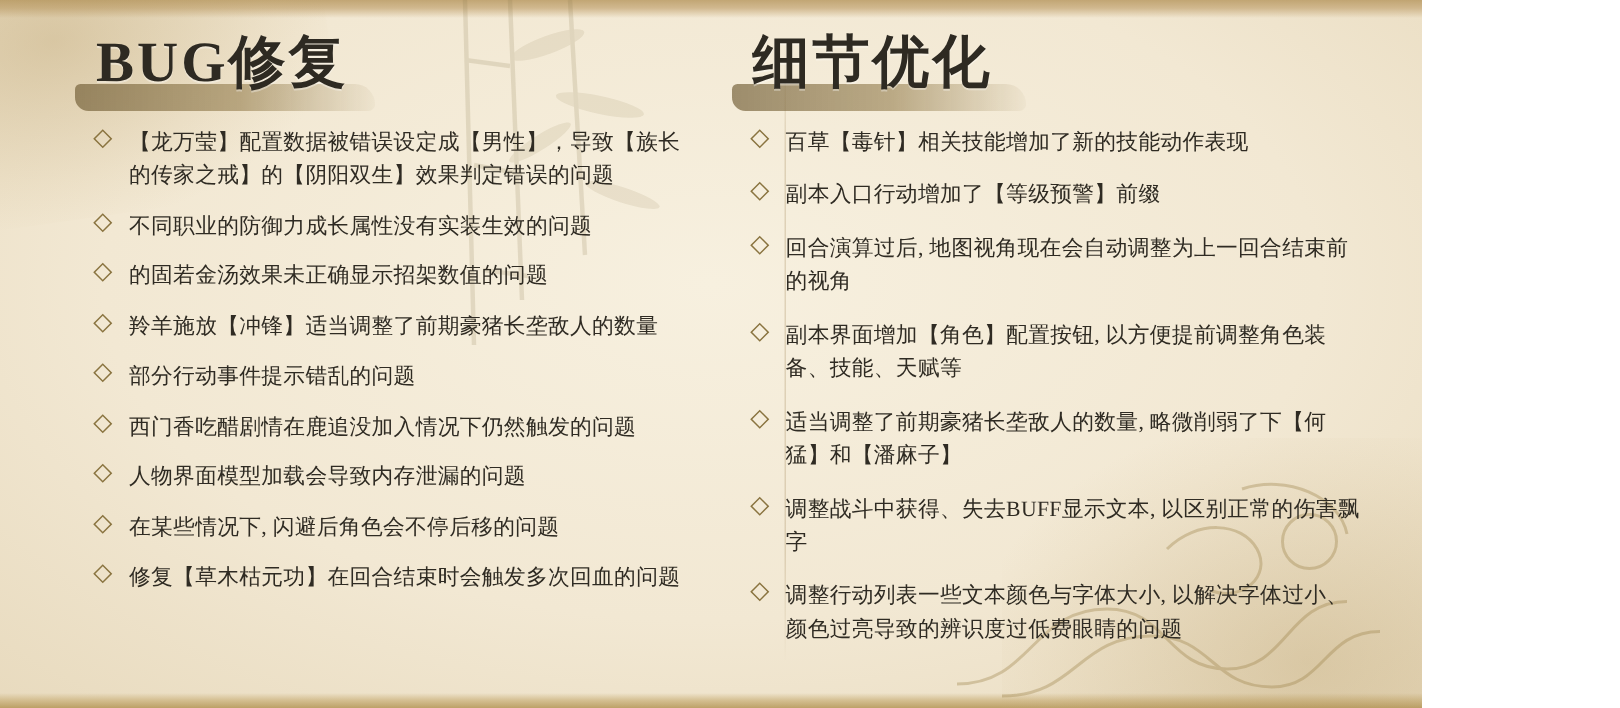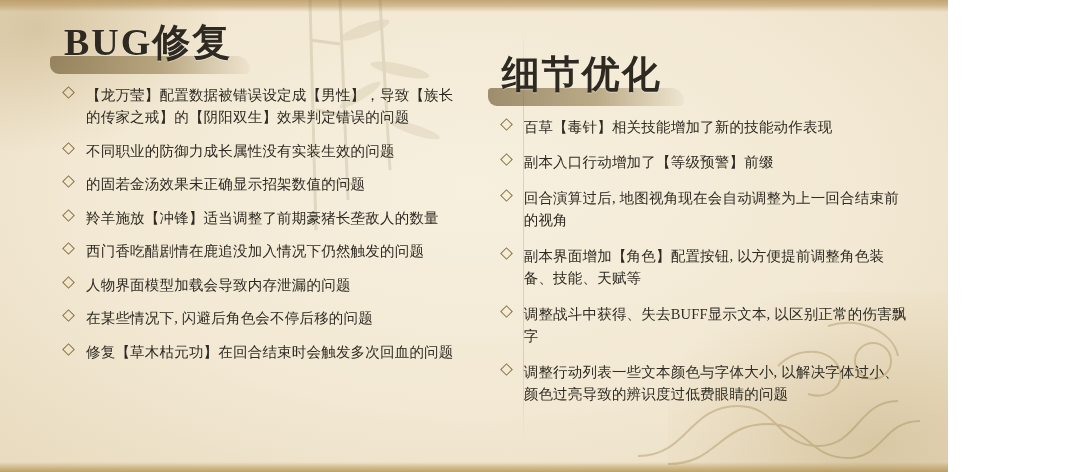--- a/index.html
+++ b/index.html
@@ -85,21 +85,20 @@
   }
   .col-left {
     width: 520px;
     padding-left: 46px;
     padding-right: 10px;
   }
   .col-right {
     width: 540px;
     padding-left: 36px;
     padding-right: 18px;
-    margin-top: 32px;
   }
   .heading-wrap {
     position: relative;
     display: inline-block;
     margin-bottom: 20px;
   }
   .heading-brush {
     position: absolute;
     left: -14px;
     top: 34px;
@@ -197,37 +196,39 @@
     <div class="col col-left">
       <div class="heading-wrap">
         <div class="heading-brush"></div>
         <div class="heading">BUG修复</div>
       </div>
       <ul class="items">
         <li><span class="bullet"></span><span>【龙万莹】配置数据被错误设定成【男性】，导致【族长的传家之戒】的【阴阳双生】效果判定错误的问题</span></li>
         <li><span class="bullet"></span><span>不同职业的防御力成长属性没有实装生效的问题</span></li>
         <li><span class="bullet"></span><span>的固若金汤效果未正确显示招架数值的问题</span></li>
         <li><span class="bullet"></span><span>羚羊施放【冲锋】适当调整了前期豪猪长垄敌人的数量</span></li>
+        <li><span class="bullet"></span><span>部分行动事件提示错乱的问题</span></li>
         <li><span class="bullet"></span><span>西门香吃醋剧情在鹿追没加入情况下仍然触发的问题</span></li>
         <li><span class="bullet"></span><span>人物界面模型加载会导致内存泄漏的问题</span></li>
         <li><span class="bullet"></span><span>在某些情况下, 闪避后角色会不停后移的问题</span></li>
         <li><span class="bullet"></span><span>修复【草木枯元功】在回合结束时会触发多次回血的问题</span></li>
 
       </ul>
     </div>
 
     <div class="col col-right">
       <div class="heading-wrap">
         <div class="heading-brush right"></div>
         <div class="heading">细节优化</div>
       </div>
       <ul class="items">
         <li><span class="bullet"></span><span>百草【毒针】相关技能增加了新的技能动作表现</span></li>
         <li><span class="bullet"></span><span>副本入口行动增加了【等级预警】前缀</span></li>
         <li><span class="bullet"></span><span>回合演算过后, 地图视角现在会自动调整为上一回合结束前的视角</span></li>
         <li><span class="bullet"></span><span>副本界面增加【角色】配置按钮, 以方便提前调整角色装备、技能、天赋等</span></li>
+        <li><span class="bullet"></span><span>适当调整了前期豪猪长垄敌人的数量, 略微削弱了下【何猛】和【潘麻子】</span></li>
         <li><span class="bullet"></span><span>调整战斗中获得、失去BUFF显示文本, 以区别正常的伤害飘字</span></li>
         <li><span class="bullet"></span><span>调整行动列表一些文本颜色与字体大小, 以解决字体过小、颜色过亮导致的辨识度过低费眼睛的问题</span></li>
       </ul>
     </div>
 
   </div>
 </div>
 
 </body></html>

